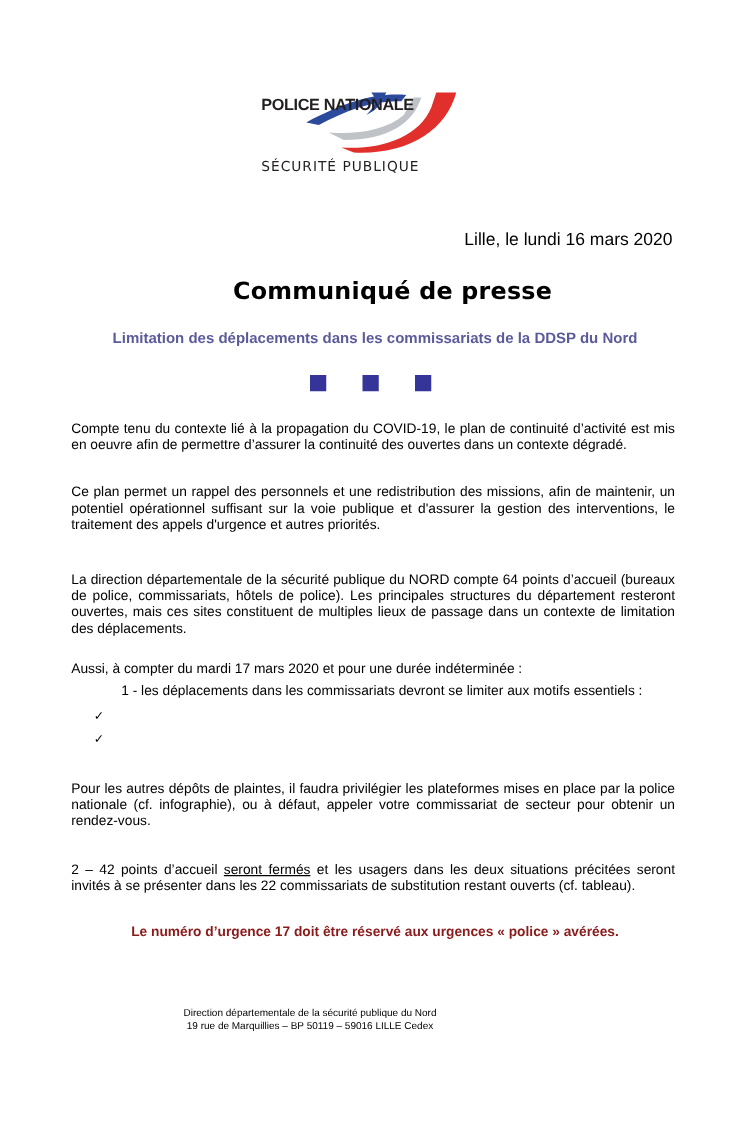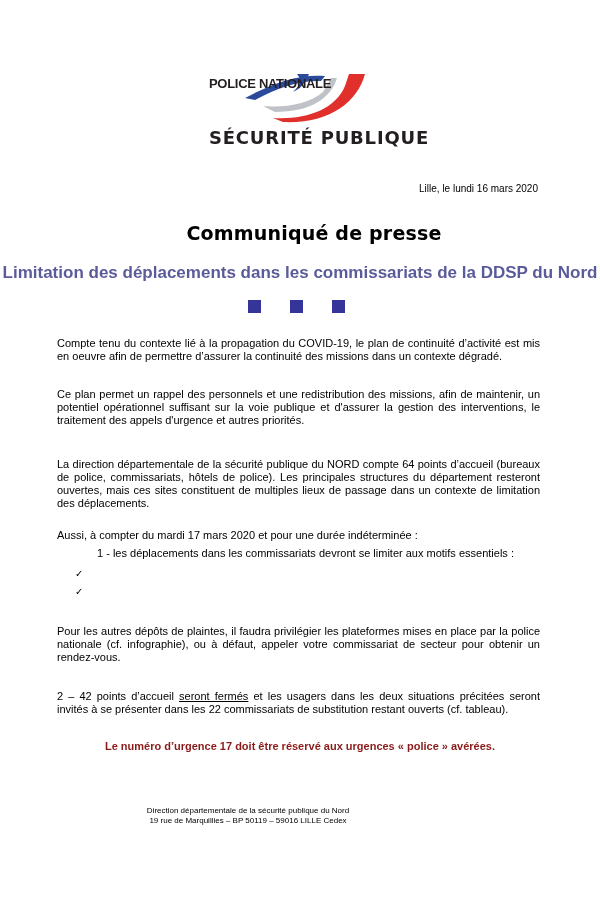--- a/index.html
+++ b/index.html
@@ -2,26 +2,26 @@
 <html><head>
   <meta charset="utf-8">
   <style>
     * { margin: 0; padding: 0; box-sizing: border-box; }
     html, body { width: 600px; height: 900px; background: #ffffff; }
     body { position: relative; font-family: "Liberation Sans", sans-serif; color: #000; overflow: hidden; }
 
     .logo { position: absolute; left: 205px; top: 68px; width: 190px; height: 80px; }
     .logo svg { position: absolute; left: 0; top: 0; }
     .logo-title { position: absolute; left: 4px; top: 8px; font-family: "Liberation Sans", sans-serif; font-weight: bold; font-size: 13px; color: #231f20; letter-spacing: -0.3px; white-space: nowrap; }
-    .logo-sub { position: absolute; left: 4px; top: 59px; font-family: "DejaVu Sans", sans-serif; font-size: 18px; color: #231f20; letter-spacing: 0.8px; white-space: nowrap; font-weight: bold; }
+    .logo-sub { position: absolute; left: 4px; top: 59px; font-family: "DejaVu Sans", sans-serif; font-size: 11px; color: #231f20; letter-spacing: 0.8px; white-space: nowrap; }
 
-    .date { position: absolute; right: 62px; top: 183px; font-size: 10px; }
+    .date { position: absolute; right: 62px; top: 183px; font-size: 14px; }
 
     .title { position: absolute; left: 0; width: 600px; top: 222px; text-align: center; font-family: "DejaVu Sans", sans-serif; font-size: 19px; font-weight: bold; letter-spacing: 0.2px; margin-left: 14px; }
-    .subtitle { position: absolute; left: 0; width: 600px; top: 263px; text-align: center; font-size: 17px; font-weight: bold; color: #5b5b9b; }
+    .subtitle { position: absolute; left: 0; width: 600px; top: 263px; text-align: center; font-size: 12px; font-weight: bold; color: #5b5b9b; }
 
     .squares { position: absolute; left: 248px; top: 300px; width: 104px; height: 14px; }
     .square { position: absolute; top: 0; width: 13px; height: 13px; background: #343499; }
     .square.s1 { left: 0; }
     .square.s2 { left: 42px; }
     .square.s3 { left: 84px; }
 
     .para { position: absolute; left: 57px; width: 483px; font-size: 11px; line-height: 13px; text-align: justify; }
     .p1 { top: 337px; }
     .p2 { top: 388px; }
@@ -57,21 +57,21 @@
 
 <h1 class="title">Communiqué de presse</h1>
 <h2 class="subtitle">Limitation des déplacements dans les commissariats de la DDSP du Nord</h2>
 
 <div class="squares">
   <span class="square s1"></span>
   <span class="square s2"></span>
   <span class="square s3"></span>
 </div>
 
-<p class="para p1">Compte tenu du contexte lié à la propagation du COVID-19, le plan de continuité d’activité est mis en oeuvre afin de permettre d’assurer la continuité des missions dans un contexte dégradé.</p>
+<p class="para p1">Compte tenu du contexte lié à la propagation du COVID-19, le plan de continuité d’activité est mis en oeuvre afin de permettre d’assurer la continuité des ouvertes dans un contexte dégradé.</p>
 <p class="para p2">Ce plan permet un rappel des personnels et une redistribution des missions, afin de maintenir, un potentiel opérationnel suffisant sur la voie publique et d'assurer la gestion des interventions, le traitement des appels d'urgence et autres priorités.</p>
 <p class="para p3">La direction départementale de la sécurité publique du NORD compte 64 points d’accueil (bureaux de police, commissariats, hôtels de police). Les principales structures du département resteront ouvertes, mais ces sites constituent de multiples lieux de passage dans un contexte de limitation des déplacements.</p>
 <p class="para p4">Aussi, à compter du mardi 17 mars 2020 et pour une durée indéterminée :</p>
 <p class="para p5">1 - les déplacements dans les commissariats devront se limiter aux motifs essentiels :</p>
 
 <ul class="check-list">
   <li>
     <span class="check">✓</span>
   </li>
   <li>

